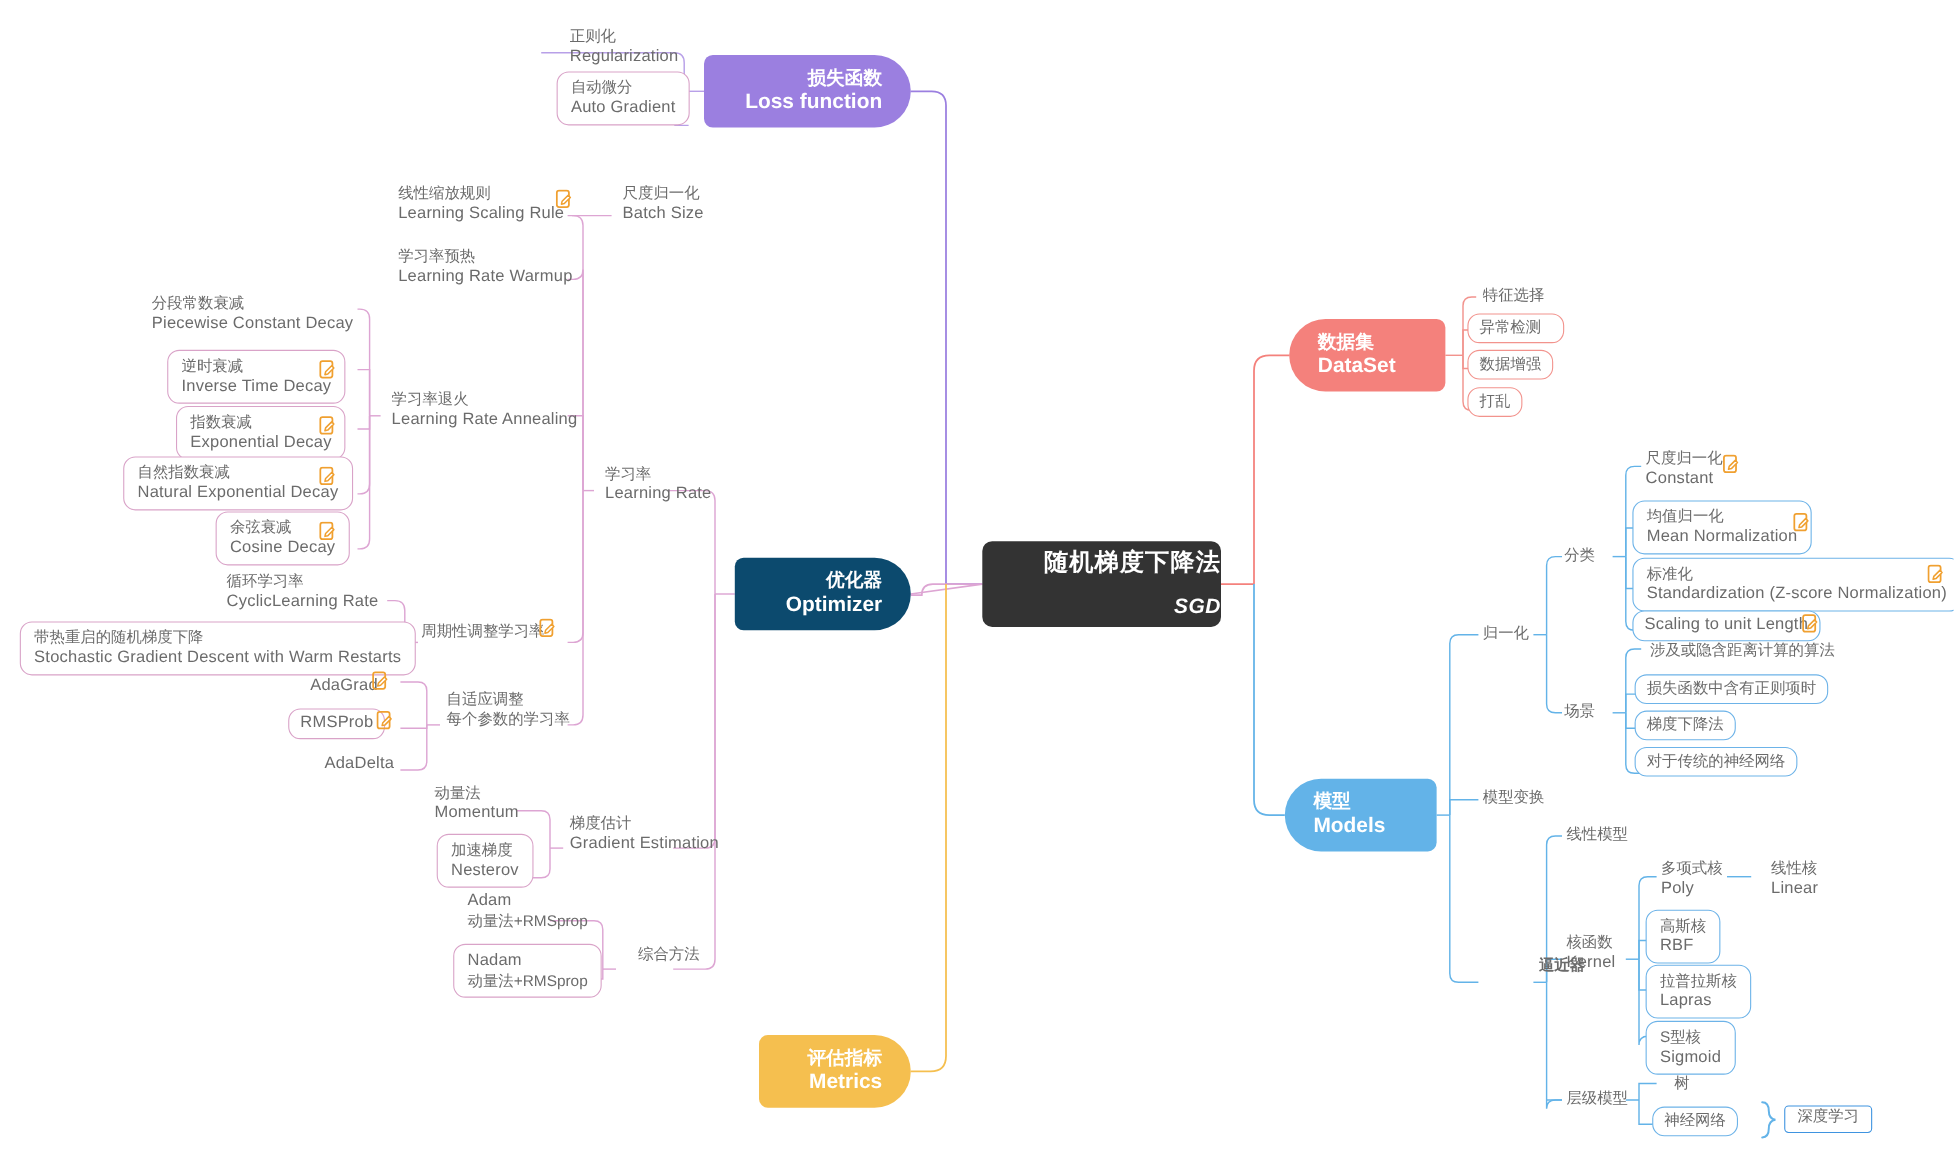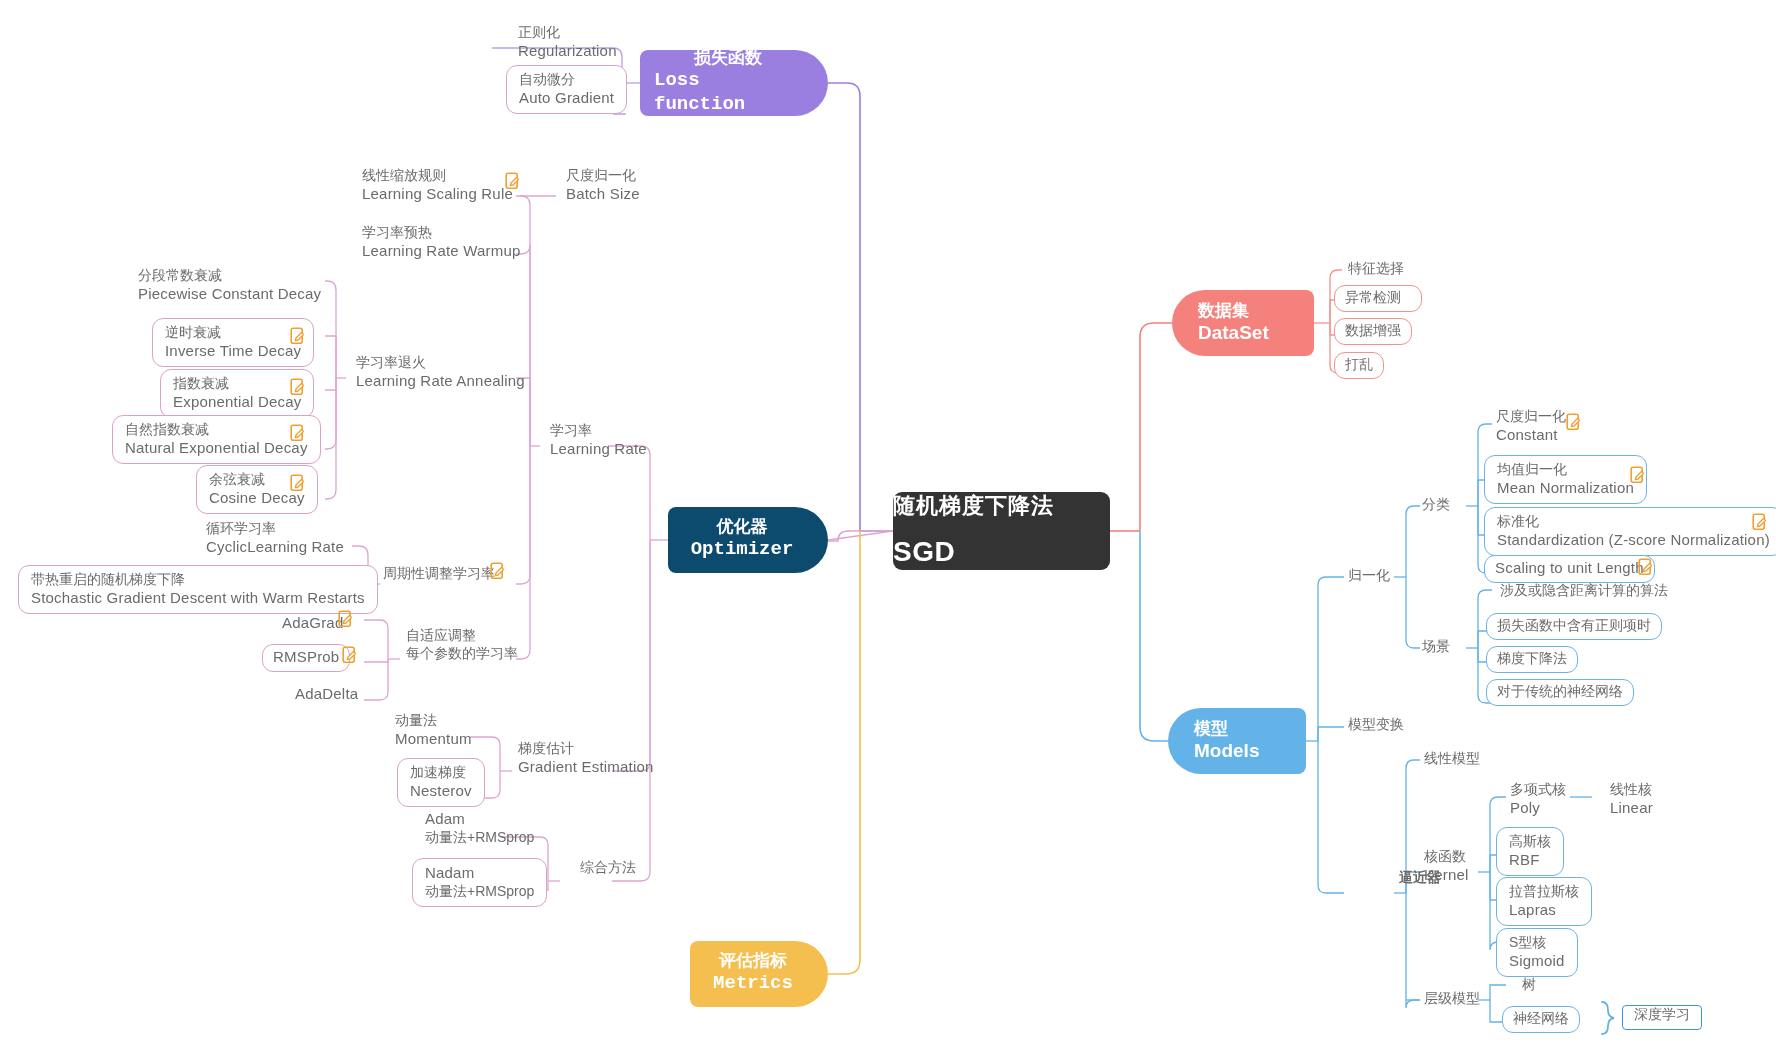--- a/index.html
+++ b/index.html
@@ -27,37 +27,37 @@
   .boxed.blue{border-color:#6db3e8;}
   .boxed.red{border-color:#f2938d;}
 
   
   .uline{padding:2px 10px 3px 10px;}
 
   
   #root-node{
     left:893px;top:492px;width:217px;height:78px;
     background:#333333;border-radius:9px;
-    display:flex;flex-direction:column;align-items:flex-start;justify-content:center;
+    display:flex;flex-direction:column;align-items:flex-end;justify-content:center;
     color:#ffffff;
     gap:16px;
   }
   #root-node .r-cn{font-size:22px;font-weight:bold;letter-spacing:1px;line-height:1.15;}
-  #root-node .r-en{font-size:28px;font-weight:bold;letter-spacing:.5px;line-height:1.25;}
+  #root-node .r-en{font-size:19px;font-weight:bold;letter-spacing:.5px;line-height:1.25;font-style:italic;}
 
   
   .main{
     display:flex;flex-direction:column;justify-content:center;
     color:#ffffff;height:66px;
   }
   .main .m-cn{font-size:17px;font-weight:bold;line-height:1.2;}
   .main .m-en{font-size:19px;font-weight:bold;line-height:1.25;}
   
   .main.left{border-radius:33px 8px 8px 33px;padding:0 14px 0 26px;align-items:flex-start;}
-  .main.right{border-radius:8px 33px 33px 8px;padding:0 26px 0 14px;align-items:center;font-family:Liberation Mono, monospace;}
+  .main.right{border-radius:8px 33px 33px 8px;padding:0 26px 0 14px;align-items:flex-end;}
 
   #n-loss{left:640px;top:50px;width:188px;background:#9b7fe0;}
   #n-opt{left:668px;top:507px;width:160px;background:#0c4a6e;}
   #n-metrics{left:690px;top:941px;width:138px;background:#f5bf4f;}
   #n-dataset{left:1172px;top:290px;width:142px;background:#f4817c;}
   #n-models{left:1168px;top:708px;width:138px;background:#63b3e8;}
 </style>
 </head>
 <body>
 

